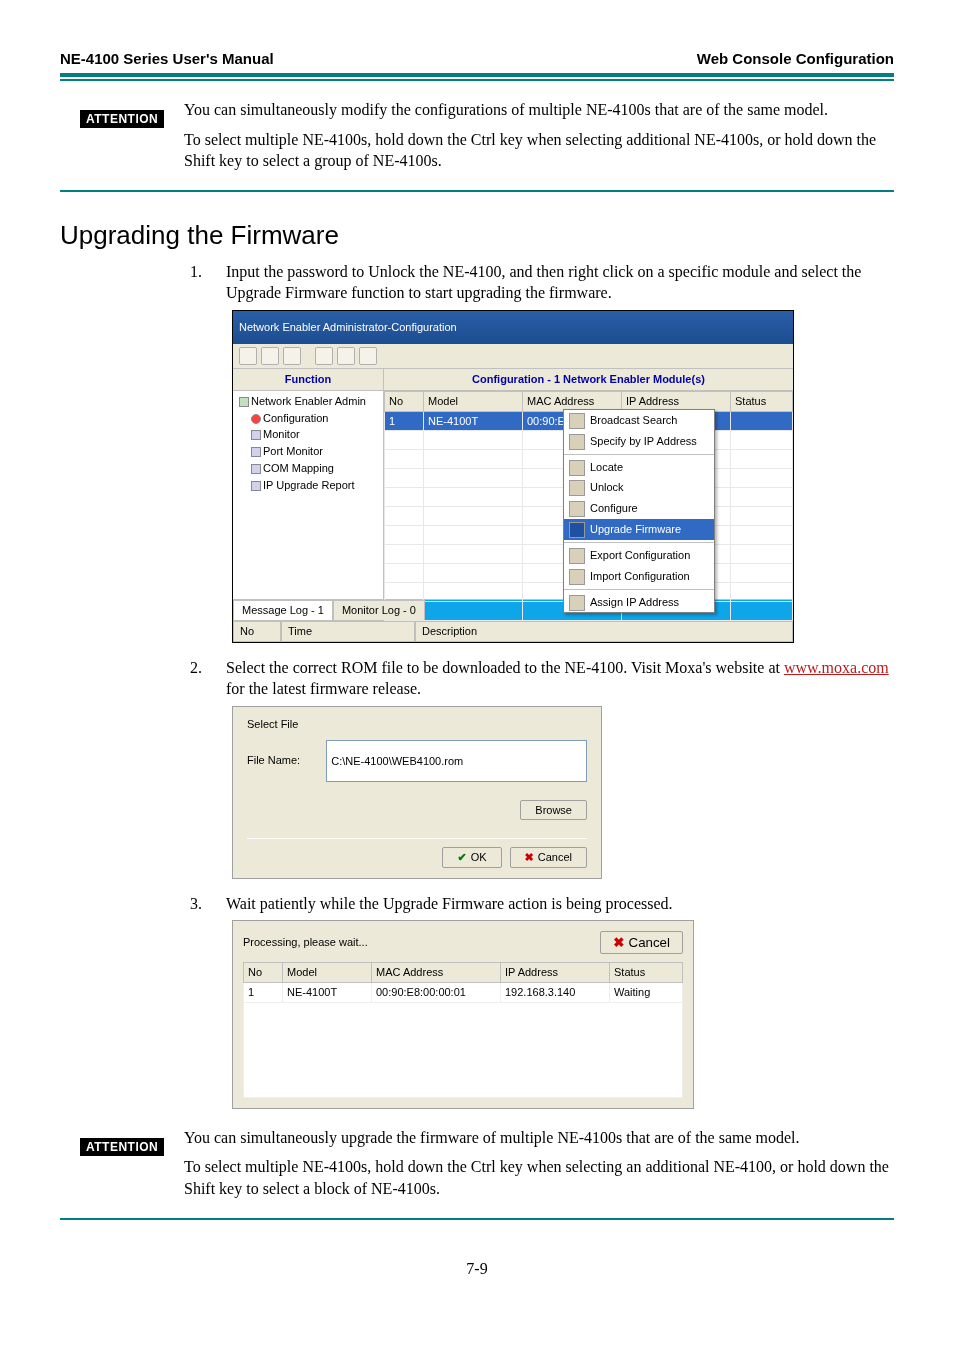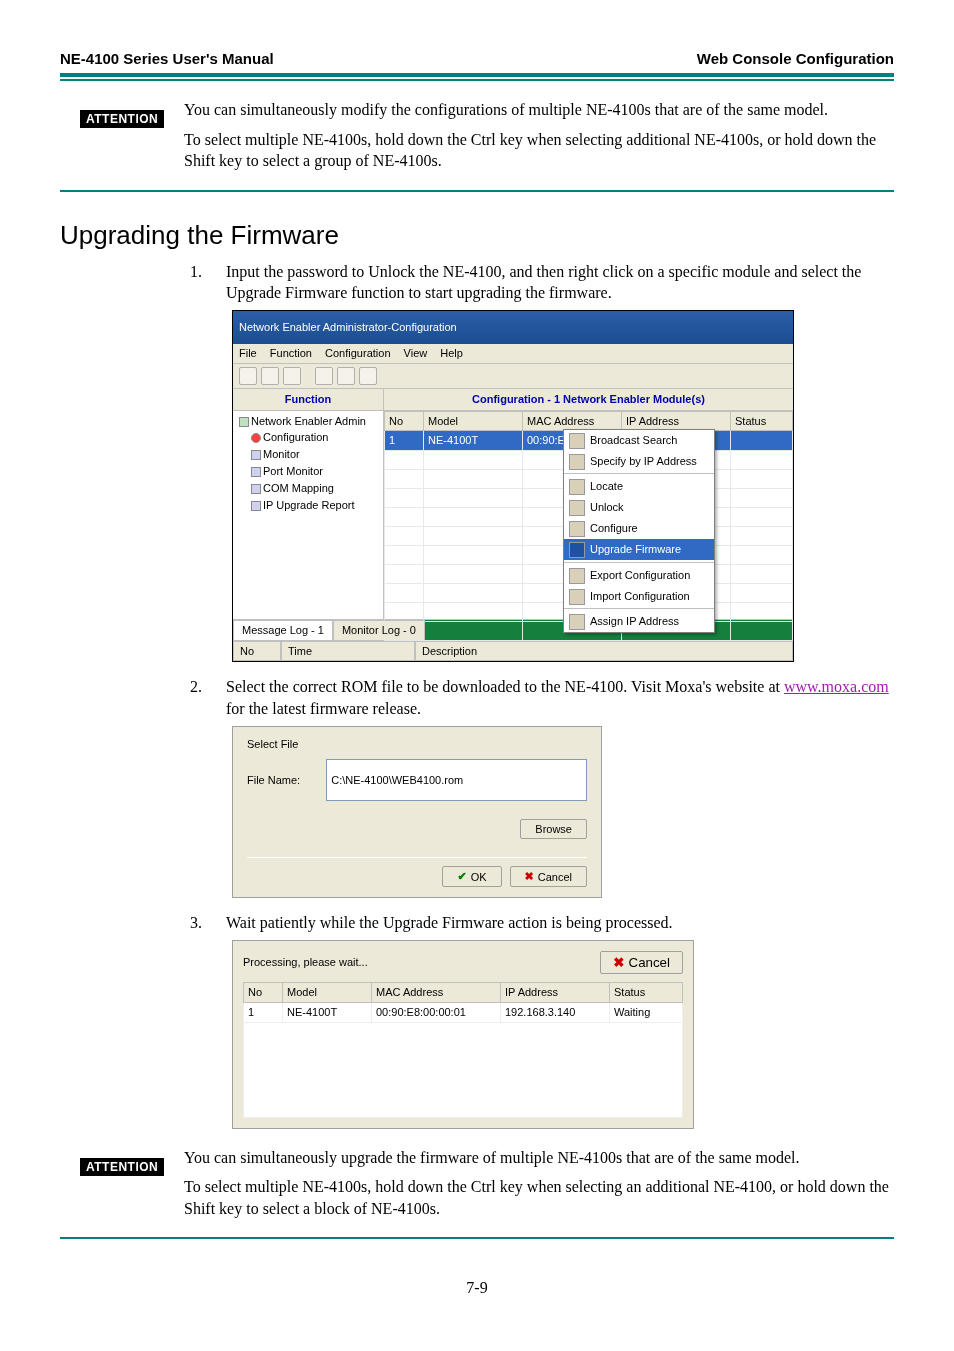--- a/index.html
+++ b/index.html
@@ -74,21 +74,21 @@
     margin-left: 130px;
     font-size: 16px;
     line-height: 1.35;
   }
   .step {
     display: flex;
     gap: 18px;
     margin-bottom: 6px;
   }
   .step-num { width: 18px; flex-shrink:0; }
-  a.link { color: #a21caf; text-decoration: underline; }
+  a.link { color: #b91c1c; text-decoration: underline; }
   .fig {
     margin: 6px 0 14px 42px;
   }
   
   .app-win {
     width: 560px;
     border: 1px solid #000;
     font-family: Tahoma, Arial, sans-serif;
     font-size: 11px;
     background: #ece9d8;
@@ -157,21 +157,21 @@
     box-shadow: 2px 2px 3px rgba(0,0,0,0.3);
     font-size:11px;
     width:150px;
     margin-left:330px;
     margin-top:-190px;
   }
   .ctx-menu div { padding:3px 8px 3px 26px; position:relative;}
   .ctx-menu div.sep { border-top:1px solid #c0c0c0; padding:0; margin:2px 0; height:0;}
   .ctx-menu div.hl { background:#316ac5; color:#fff;}
   .ctx-menu div .mi-ico{position:absolute;left:5px;top:3px;width:14px;height:14px;background:#d8d0b8;border:1px solid #999;}
-  .msg-tabs { background:#15803d; border-top:1px solid #c0c0c0; padding:0;}
+  .msg-tabs { background:#0ea5e9; border-top:1px solid #c0c0c0; padding:0;}
   .msg-tabs .tab { display:inline-block;border:1px solid #c0c0c0;border-bottom:none;padding:2px 8px;background:#fff;font-size:11px;}
   .msg-tabs .tab.inactive{background:#ece9d8;}
   .msg-head{display:flex;border-top:1px solid #c0c0c0;}
   .msg-head div{border:1px solid #c0c0c0;padding:2px 6px;background:#ece9d8;}
   
   .dlg2 {
     width: 340px;
     background:#ece9d8;
     border:1px solid #a0a0a0;
     font-family: Tahoma, Arial, sans-serif;
@@ -236,27 +236,20 @@
   <div class="steps">
 
     <div class="step">
       <div class="step-num">1.</div>
       <div>Input the password to Unlock the NE-4100, and then right click on a specific module and select the Upgrade Firmware function to start upgrading the firmware.</div>
     </div>
 
     <div class="fig">
       <div class="app-win">
         <div class="titlebar">Network Enabler Administrator-Configuration</div>
-        <div class="menubar">
-          <span>File</span>
-          <span>Function</span>
-          <span>Configuration</span>
-          <span>View</span>
-          <span>Help</span>
-        </div>
         <div class="toolbar">
           <span class="tbtn"></span>
           <span class="tbtn"></span>
           <span class="tbtn"></span>
           <span style="width:6px;"></span>
           <span class="tbtn"></span>
           <span class="tbtn"></span>
           <span class="tbtn"></span>
         </div>
         <div class="panes">

